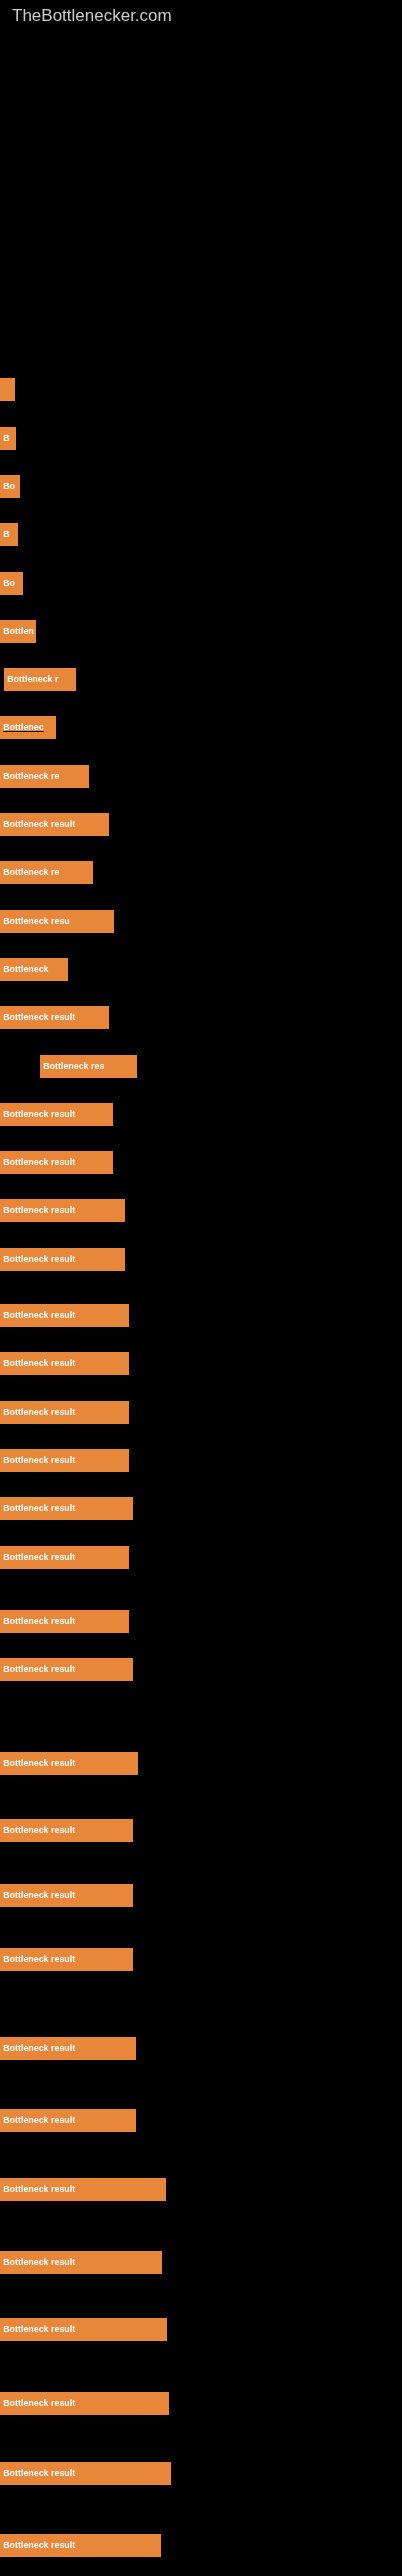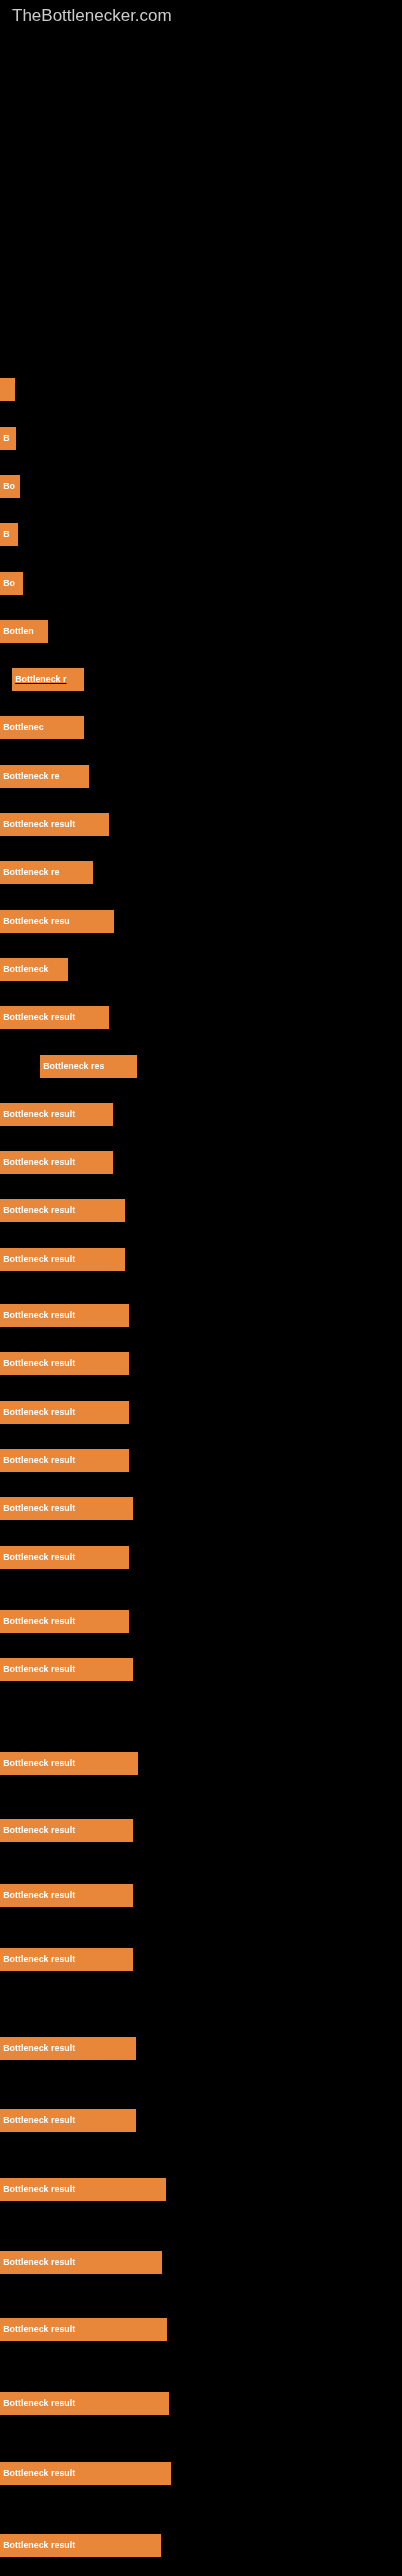--- a/index.html
+++ b/index.html
@@ -69,31 +69,31 @@
       <div class="bar" style="width: 17.7px;">
         <span class="bar-label">B</span>
       </div>
     </div>
     <div class="bar-container" style="top: 572px; left: 0px;">
       <div class="bar" style="width: 22.5px;">
         <span class="bar-label">Bo</span>
       </div>
     </div>
     <div class="bar-container" style="top: 620px; left: 0px;">
-      <div class="bar" style="width: 48px;">
+      <div class="bar" style="width: 36px;">
         <span class="bar-label">Bottlen</span>
       </div>
     </div>
-    <div class="bar-container" style="top: 668px; left: 12px; text-decoration: underline;">
+    <div class="bar-container" style="top: 668px; left: 4px;">
       <div class="bar" style="width: 72px;">
         <span class="bar-label">Bottleneck r</span>
       </div>
     </div>
     <div class="bar-container" style="top: 716px; left: 0px;">
-      <div class="bar" style="width: 84px;">
+      <div class="bar" style="width: 56px; text-decoration: underline;">
         <span class="bar-label">Bottlenec</span>
       </div>
     </div>
     <div class="bar-container" style="top: 765px; left: 0px;">
       <div class="bar" style="width: 89px;">
         <span class="bar-label">Bottleneck re</span>
       </div>
     </div>
     <div class="bar-container" style="top: 813px; left: 0px;">
       <div class="bar" style="width: 109px;">

